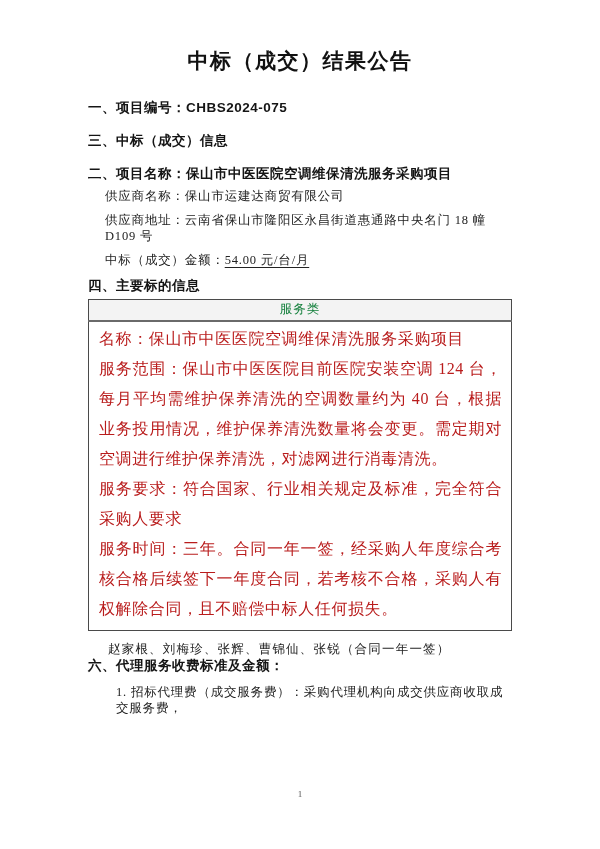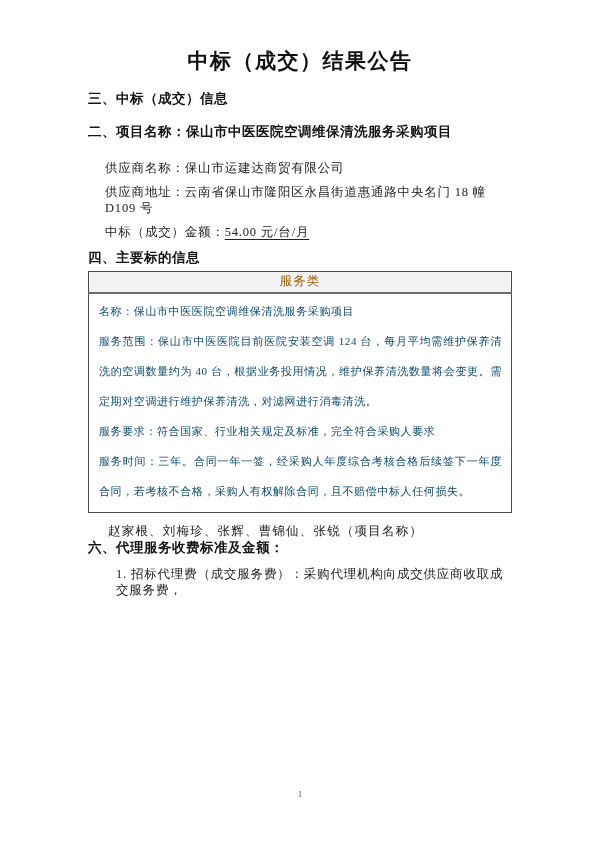--- a/index.html
+++ b/index.html
@@ -37,45 +37,45 @@
   .h4x { margin-top:9px; }
   .h5x { margin-top:38px; }
   .h6x { }
   .sub {
     font-size:12.5px;
     line-height:16px;
     letter-spacing:0.8px;
     margin:8px 0 0 17px;
     color:#222;
   }
-  .sub.first { margin-top:20px; }
+  .sub.first { margin-top:6px; }
   .amount-value { text-decoration:underline; text-underline-offset:3px; }
   .tbl-wrap { margin-top:5px; }
   table.subject {
     width:100%;
     border-collapse:collapse;
     border:1.5px solid #4a4a4a;
   }
   table.subject th {
     height:21px;
     background:#f3f3f3;
     border-bottom:2.5px double #6a6a6a;
     font-weight:normal;
     font-size:12.5px;
     letter-spacing:1px;
     text-align:center;
-    color:#a16207;
+    color:#15803d;
   }
   table.subject td { padding:2px 9px 6px 10px; vertical-align:top; }
   table.subject td p {
-    font-size:11px;
+    font-size:16px;
     line-height:30px;
     letter-spacing:0.6px;
     text-align:justify;
-    color:#0c4a6e;
+    color:#b91c1c;
   }
   .names {
     font-size:12.5px;
     line-height:16px;
     letter-spacing:1.2px;
     margin:10px 0 0 20px;
     color:#222;
   }
   .fee-item {
     font-size:12.5px;
@@ -93,20 +93,21 @@
     color:#555;
   }
 </style>
 </head>
 <body>
 
 <div class="page">
 
   <div class="doc-title">中标（成交）结果公告</div>
 
+  <div class="h-item h1x">一、项目编号：CHBS2024-075</div>
 
   <div class="h-item h3x">三、中标（成交）信息</div>
 
   <div class="h-item h2x">二、项目名称：保山市中医医院空调维保清洗服务采购项目</div>
 
   <div class="sub first">供应商名称：保山市运建达商贸有限公司</div>
   <div class="sub">供应商地址：云南省保山市隆阳区永昌街道惠通路中央名门 18 幢 D109 号</div>
   <div class="sub"><span>中标（成交）金额：</span><span class="amount-value">54.00 元/台/月</span></div>
 
   <div class="h-item h4x">四、主要标的信息</div>
@@ -124,20 +125,20 @@
             <p>名称：保山市中医医院空调维保清洗服务采购项目</p>
             <p>服务范围：保山市中医医院目前医院安装空调 124 台，每月平均需维护保养清洗的空调数量约为 40 台，根据业务投用情况，维护保养清洗数量将会变更。需定期对空调进行维护保养清洗，对滤网进行消毒清洗。</p>
             <p>服务要求：符合国家、行业相关规定及标准，完全符合采购人要求</p>
             <p>服务时间：三年。合同一年一签，经采购人年度综合考核合格后续签下一年度合同，若考核不合格，采购人有权解除合同，且不赔偿中标人任何损失。</p>
           </td>
         </tr>
       </tbody>
     </table>
   </div>
 
-  <div class="names">赵家根、刘梅珍、张辉、曹锦仙、张锐（项目名称）</div>
+  <div class="names">赵家根、刘梅珍、张辉、曹锦仙、张锐（合同一年一签）</div>
 
   <div class="h-item h6x">六、代理服务收费标准及金额：</div>
   <div class="fee-item">1. 招标代理费（成交服务费）：采购代理机构向成交供应商收取成交服务费，</div>
 
   <div class="page-number">1</div>
 
 </div>
 
 </body></html>

